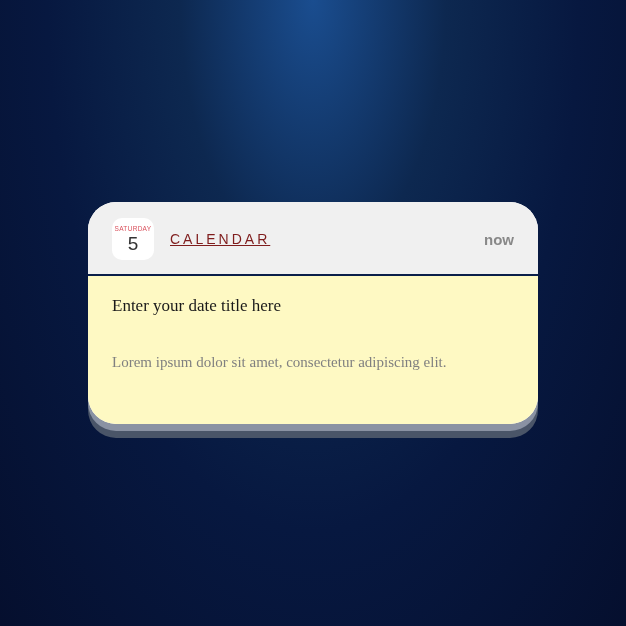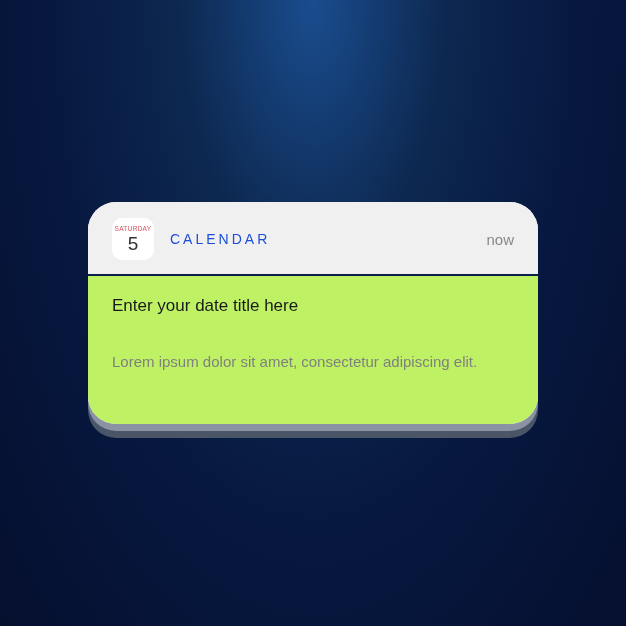--- a/index.html
+++ b/index.html
@@ -88,35 +88,37 @@
     
     .date-number {
       font-size: 19px;
       color: #333333;
       font-weight: 400;
       line-height: 1;
     }
     
     .app-name {
       font-size: 14px;
-      color: #1d4ed8;
+      color: #7f1d1d;
       letter-spacing: 3px;
       font-weight: 400;
       flex: 1;
+      text-decoration: underline;
     }
     
     .timestamp {
       font-size: 15px;
       color: #888888;
-      font-weight: 400;
+      font-weight: 700;
     }
     
     .card-body {
       padding: 20px 24px 50px 24px;
-      background: #bef264;
+      background: #fef9c3;
+      font-family: Liberation Serif, serif;
     }
     
     .event-title {
       font-size: 17px;
       color: #1a1a1a;
       font-weight: 500;
       margin-bottom: 10px;
     }
     
     .event-description {

